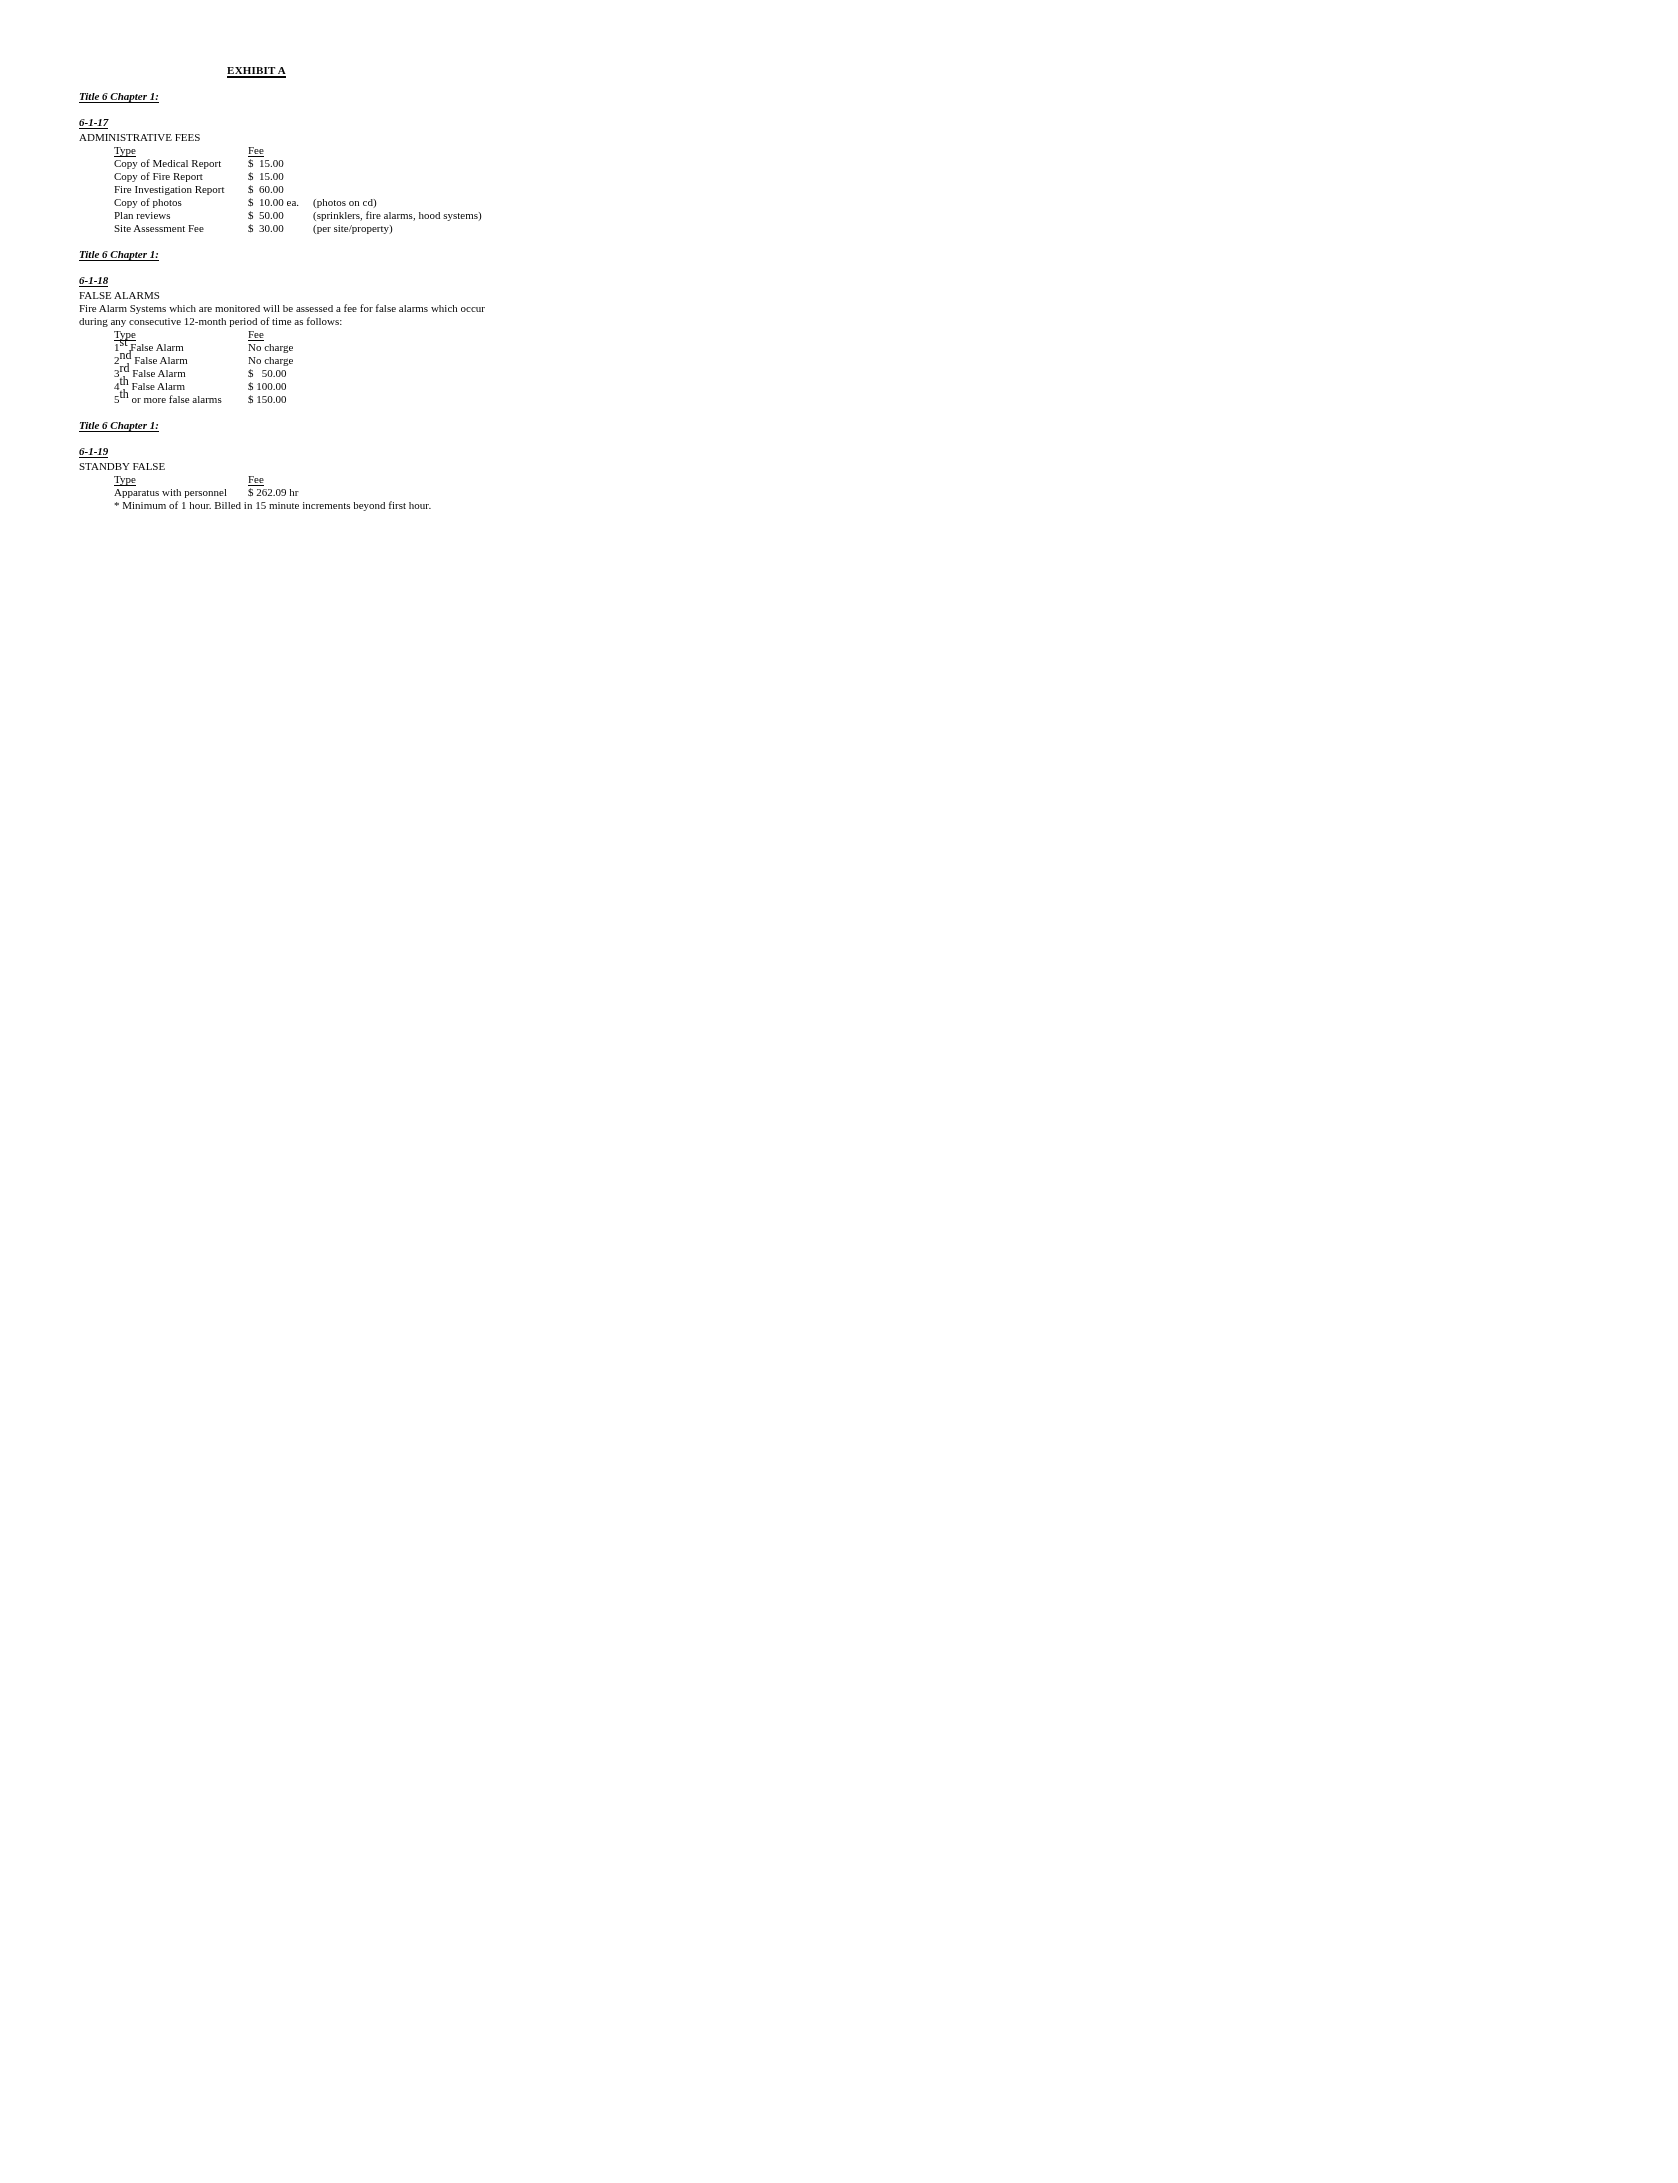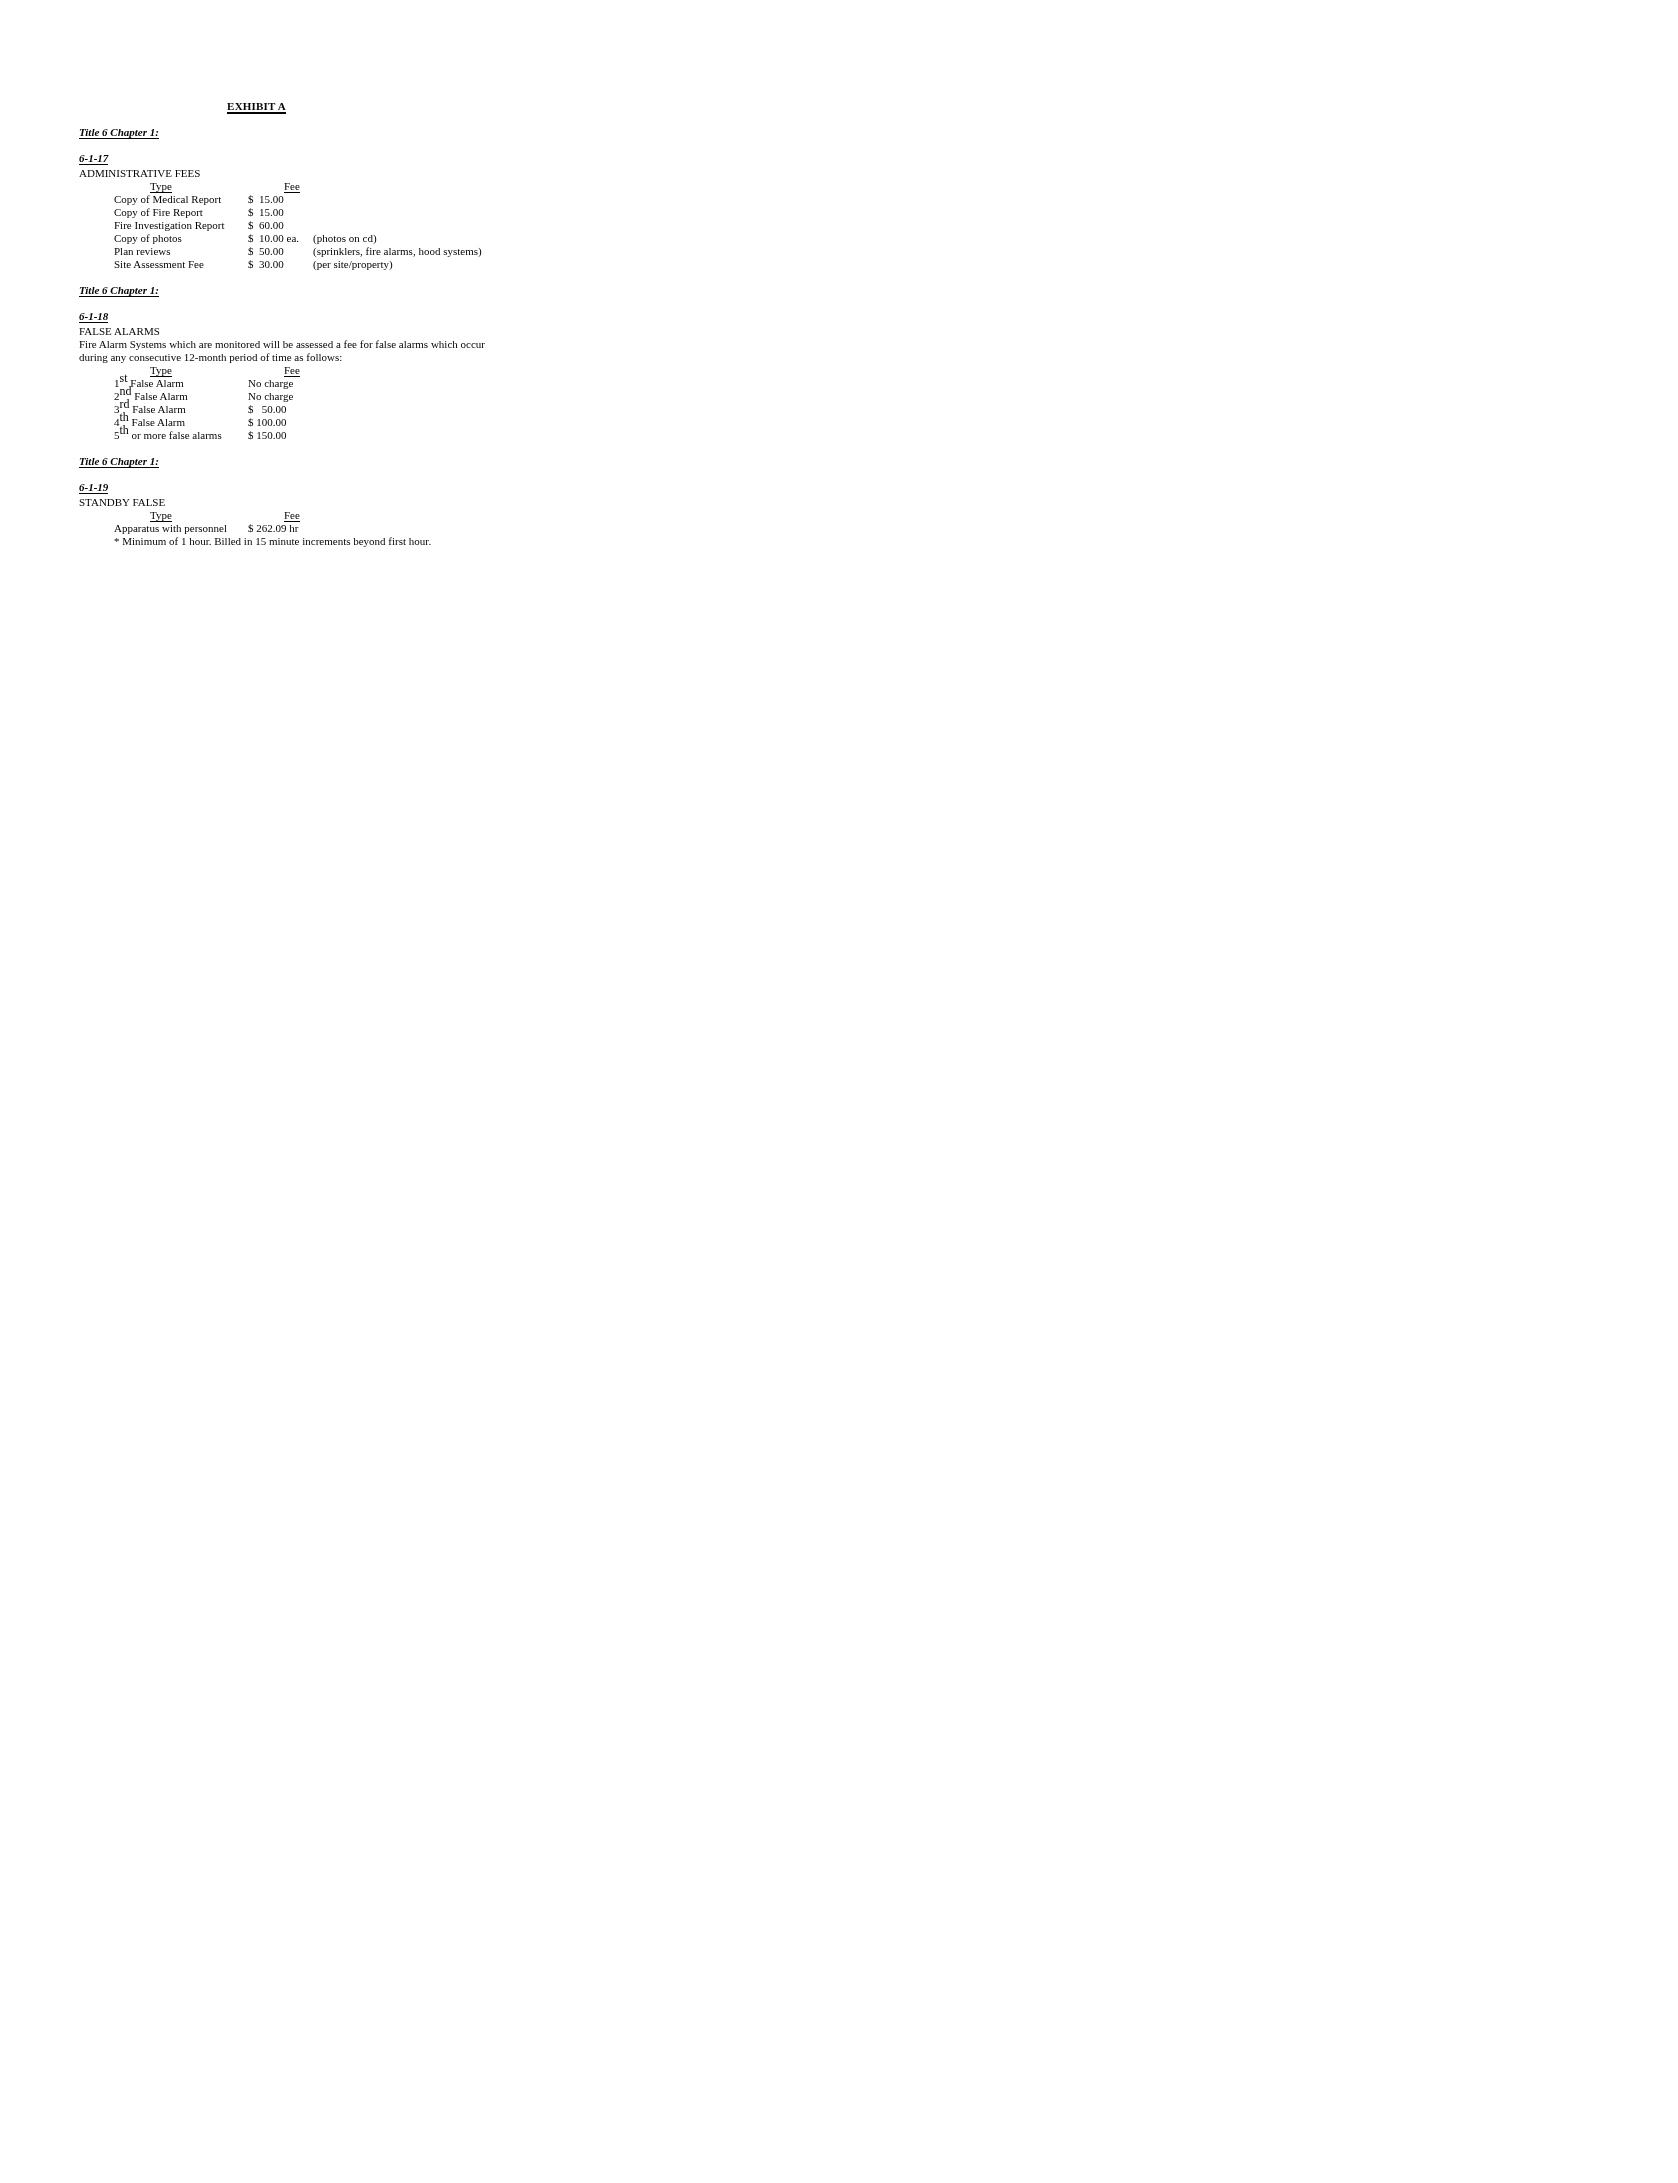--- a/index.html
+++ b/index.html
@@ -9,21 +9,21 @@
   }
   .page {
     position: relative;
     width: 559px;
     min-height: 728px;
     background: #ffffff;
     color: #050505;
     font-family: "Liberation Serif", "DejaVu Serif", serif;
     font-size: 11px;
     line-height: 13px;
-    padding-top: 100px;
+    padding-top: 64px;
     box-sizing: border-box;
     overflow: hidden;
   }
   .title-wrap {
     text-align: center;
   }
   .exhibit-title {
     position: relative;
     left: -23px;
     font-weight: bold;
@@ -58,21 +58,20 @@
   .c-fee {
     width: 65px;
     flex: 0 0 65px;
     white-space: pre;
   }
   .c-note {
     flex: 1 1 auto;
   }
   .t-head .u2 {
     border-bottom: 1px solid #050505;
-    margin-left: 36px;
   }
   sup {
     font-size: 12px;
     line-height: 0;
     vertical-align: super;
   }
   .footnote {
     padding-left: 114px;
   }
 </style>

